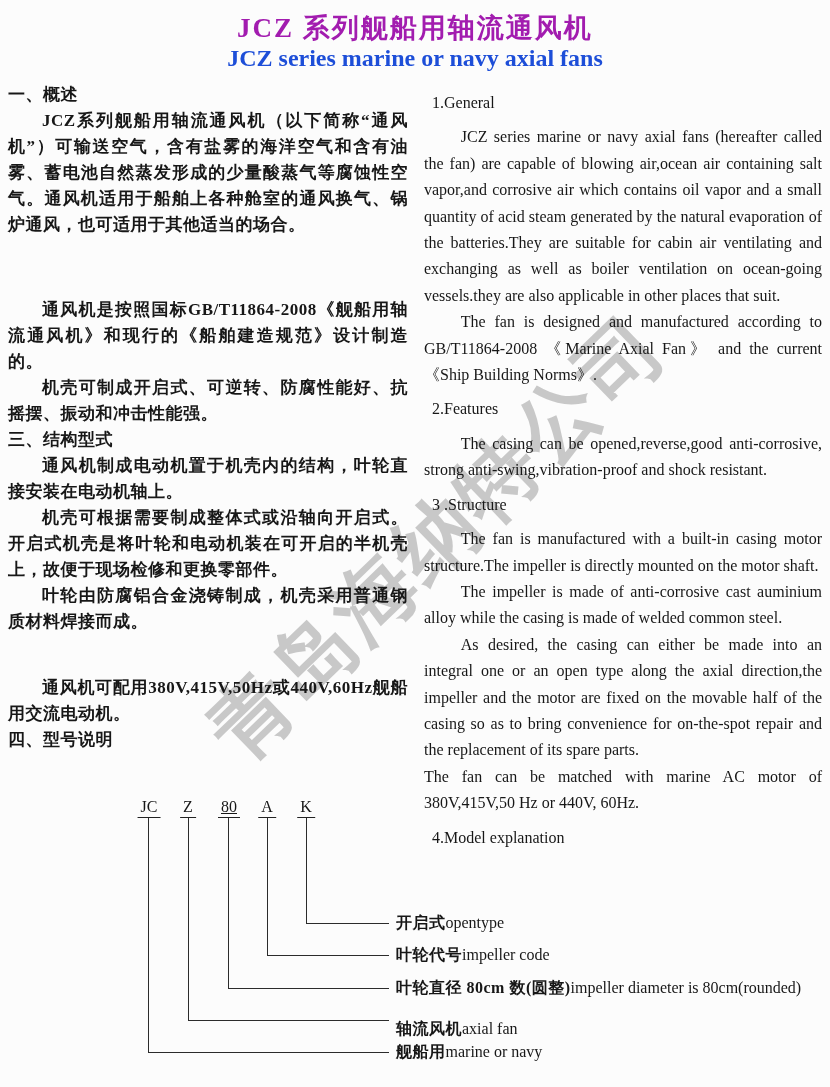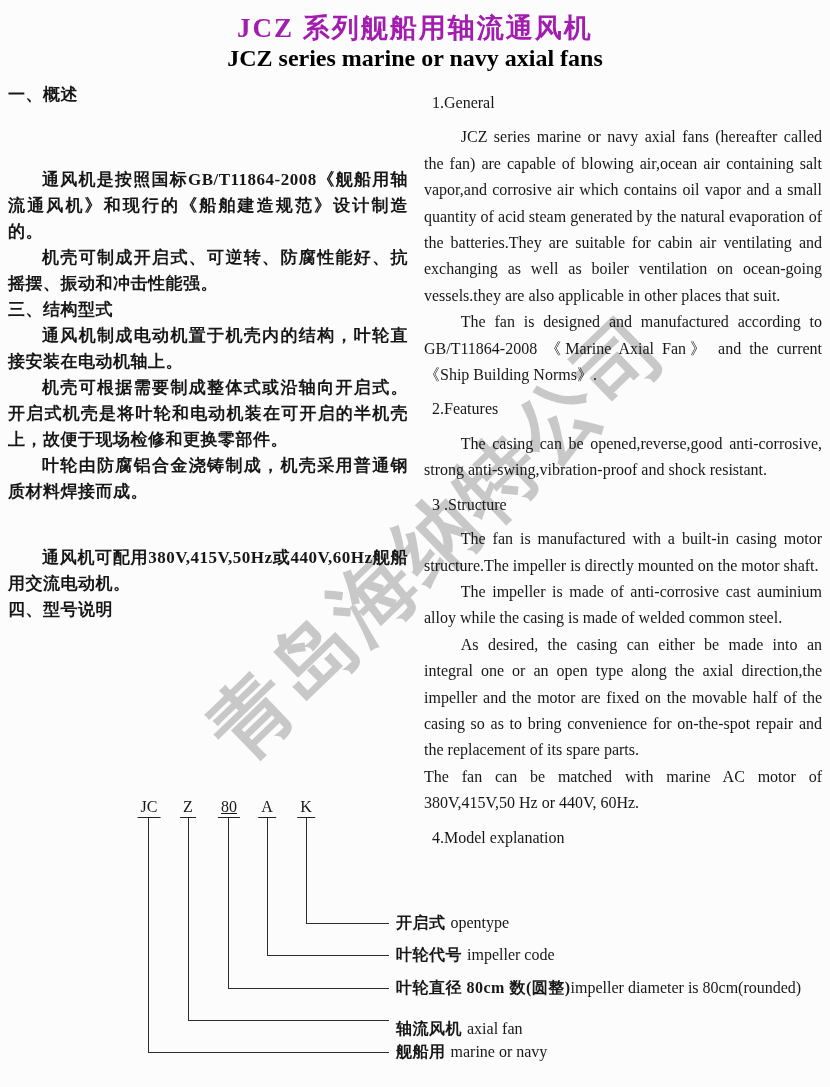--- a/index.html
+++ b/index.html
@@ -18,21 +18,21 @@
     font-family:"Liberation Serif",serif;
   }
   .content{position:relative;z-index:1;}
   
   .title-cn{
     position:absolute;top:10px;left:0;width:100%;text-align:center;
     font-size:27px;font-weight:bold;letter-spacing:2px;color:#a21caf;margin:0;
   }
   .title-en{
     position:absolute;top:45px;left:0;width:100%;text-align:center;
-    font-size:24px;font-weight:bold;color:#000000;margin:0;
+    font-size:24px;font-weight:bold;color:#1d4ed8;margin:0;
     font-family:"Liberation Serif",serif;
   }
   
   .col-left{
     position:absolute;left:8px;top:82px;width:400px;
     font-size:17px;line-height:26px;font-weight:bold;
     text-align:justify;letter-spacing:0.5px;
   }
   .col-right{
     position:absolute;left:424px;top:82px;width:398px;
@@ -51,37 +51,38 @@
     font-size:16px;border-bottom:1.5px solid #222;padding:0 3px;line-height:20px;
   }
   .m-conn{
     position:absolute;top:818px;
     border-left:1.5px solid #2b2b2b;border-bottom:1.5px solid #2b2b2b;
   }
   .m-label{
     position:absolute;left:396px;font-size:16px;line-height:22px;white-space:nowrap;
   }
   .m-label .cn{font-weight:bold;letter-spacing:0.5px;}
-  .m-label .en{margin-left:5px;font-family:"Liberation Serif",serif;}
+  .m-label .en{font-family:"Liberation Serif",serif;}
   .m-label.tight .en{margin-left:0;}
 </style>
 </head>
 <body>
 
 <div class="page">
 
   <div class="watermark">青岛海纳特公司</div>
 
   <div class="content">
 
     <h1 class="title-cn">JCZ 系列舰船用轴流通风机</h1>
     <h2 class="title-en">JCZ series marine or navy axial fans</h2>
 
     <div class="col-left">
       <p class="cn-heading">一、概述</p>
+      <p class="cn-para">JCZ系列舰船用轴流通风机（以下简称“通风机”）可输送空气，含有盐雾的海洋空气和含有油雾、蓄电池自然蒸发形成的少量酸蒸气等腐蚀性空气。通风机适用于船舶上各种舱室的通风换气、锅炉通风，也可适用于其他适当的场合。</p>
       <p class="cn-para gap-lg">通风机是按照国标GB/T11864-2008《舰船用轴流通风机》和现行的《船舶建造规范》设计制造的。</p>
       <p class="cn-para">机壳可制成开启式、可逆转、防腐性能好、抗摇摆、振动和冲击性能强。</p>
       <p class="cn-heading">三、结构型式</p>
       <p class="cn-para">通风机制成电动机置于机壳内的结构，叶轮直接安装在电动机轴上。</p>
       <p class="cn-para">机壳可根据需要制成整体式或沿轴向开启式。开启式机壳是将叶轮和电动机装在可开启的半机壳上，故便于现场检修和更换零部件。</p>
       <p class="cn-para">叶轮由防腐铝合金浇铸制成，机壳采用普通钢质材料焊接而成。</p>
       <p class="cn-para gap-md">通风机可配用380V,415V,50Hz或440V,60Hz舰船用交流电动机。</p>
       <p class="cn-heading">四、型号说明</p>
     </div>
 

